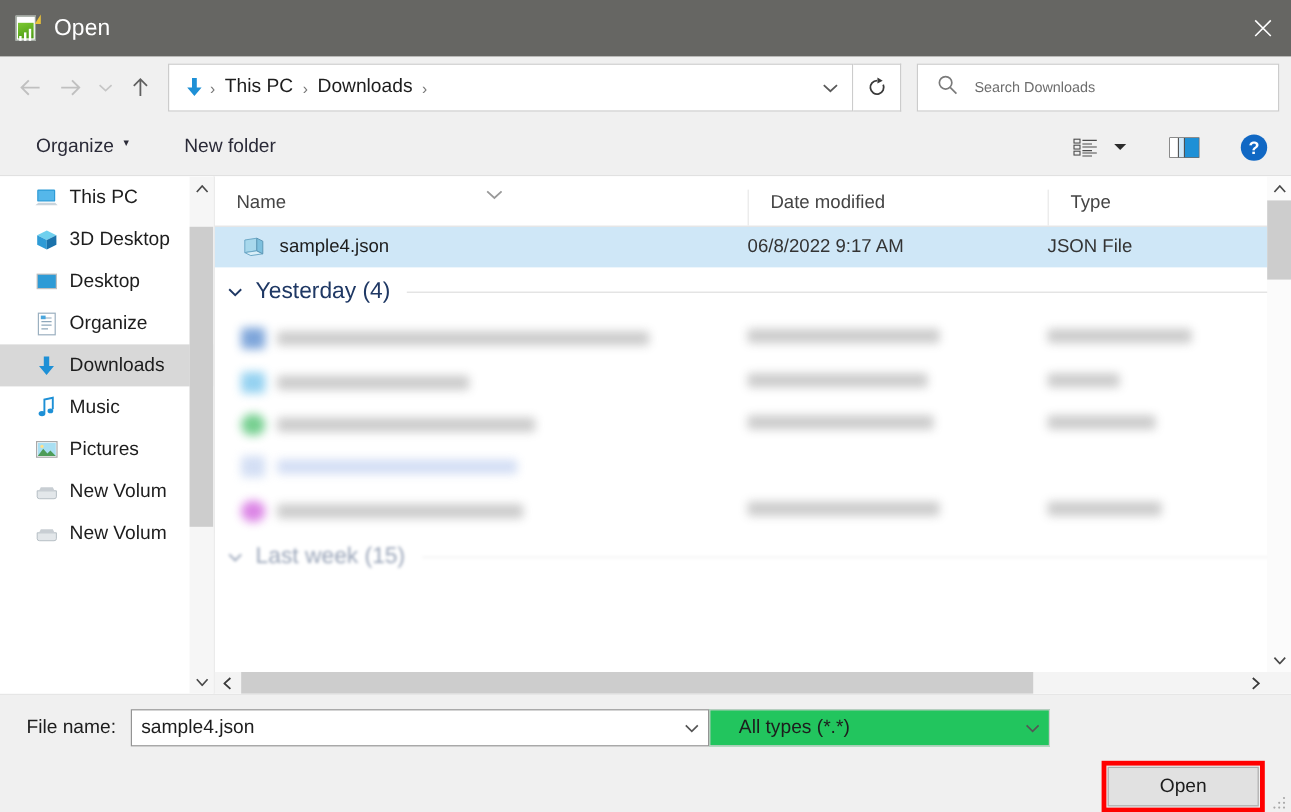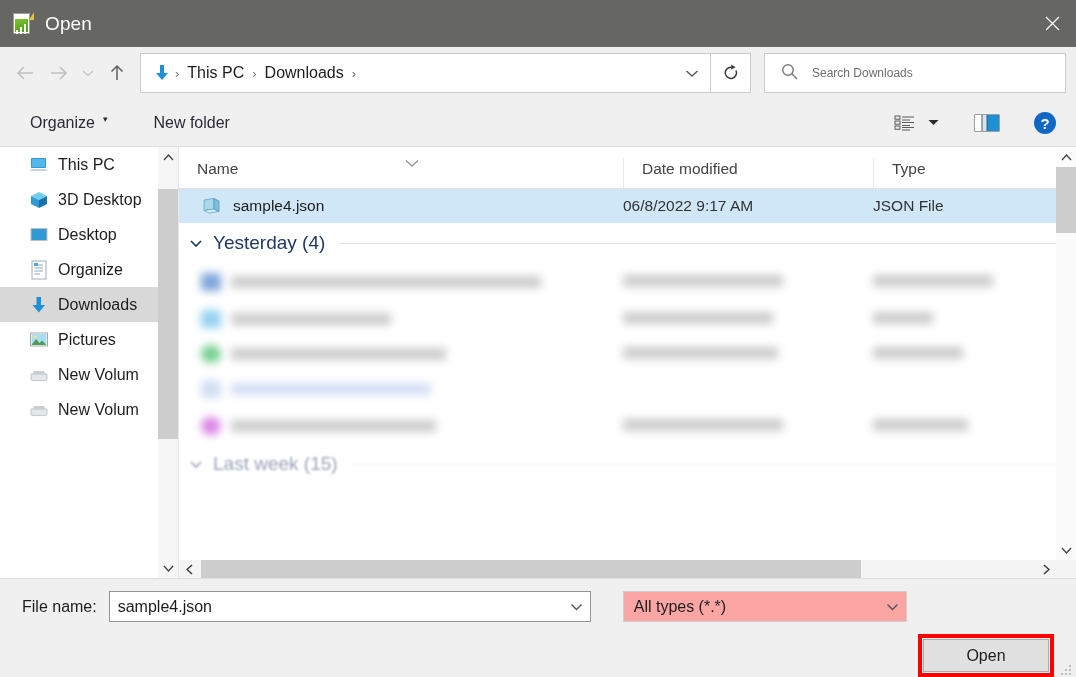--- a/index.html
+++ b/index.html
@@ -337,25 +337,25 @@
     cursor: text;
   }
   .fn-value { font-size: 16px; color: #1d1d1d; flex: 1 1 auto; }
   .fn-arrow {
     width: 26px; height: 29px;
     display: flex; align-items: center; justify-content: center;
     cursor: pointer; flex: 0 0 auto;
   }
   .type-combo {
     width: 284px; height: 31px;
-    background: #fca5a5;
+    background: #22c55e;
     border: 1px solid #cfcfcf;
     display: flex; align-items: center;
-    padding-left: 10px;
-    margin-left: 32px;
+    padding-left: 24px;
+    margin-left: 0;
     flex: 0 0 auto;
     cursor: pointer;
   }
   .type-value { font-size: 16px; color: #1d1d1d; flex: 1 1 auto; }
   .row2 {
     display: flex; justify-content: flex-end; align-items: center;
     margin-top: 12px;
     padding-right: 0;
   }
   .open-wrap {
@@ -544,20 +544,30 @@
         <div class="tree-item selected">
           <span class="ti-icon">
             <svg width="18" height="20" viewBox="0 0 18 20">
                 <path d="M6.5 2 L11 2 L11 10 L15 10 L8.8 17.5 L2.5 10 L6.5 10 Z" fill="#1e90d6"></path>
               </svg>
           </span>
           <span>Downloads</span>
         </div>
         <div class="tree-item">
           <span class="ti-icon">
+            <svg width="18" height="20" viewBox="0 0 18 20">
+                <path d="M7 14 L7 3 L14 1.5 L14 11" stroke="#1e90d6" stroke-width="1.6" fill="none"></path>
+                <ellipse cx="5" cy="14.6" rx="2.8" ry="2.2" fill="#1e90d6"></ellipse>
+                <ellipse cx="12" cy="12.4" rx="2.4" ry="1.9" fill="#1e90d6"></ellipse>
+              </svg>
+          </span>
+          <span>Music</span>
+        </div>
+        <div class="tree-item">
+          <span class="ti-icon">
             <svg width="20" height="18" viewBox="0 0 20 18">
                 <rect x="1.5" y="2" width="17" height="13" fill="#ffffff" stroke="#a8a8a8" stroke-width="1"></rect>
                 <rect x="2.5" y="3" width="15" height="11" fill="#a9dff2"></rect>
                 <path d="M2.5 14 L7 8 L10.5 12 L13 9.5 L17.5 14 Z" fill="#4e9c58"></path>
                 <circle cx="6" cy="6" r="1.4" fill="#ffe08a"></circle>
               </svg>
           </span>
           <span>Pictures</span>
         </div>
         <div class="tree-item">

